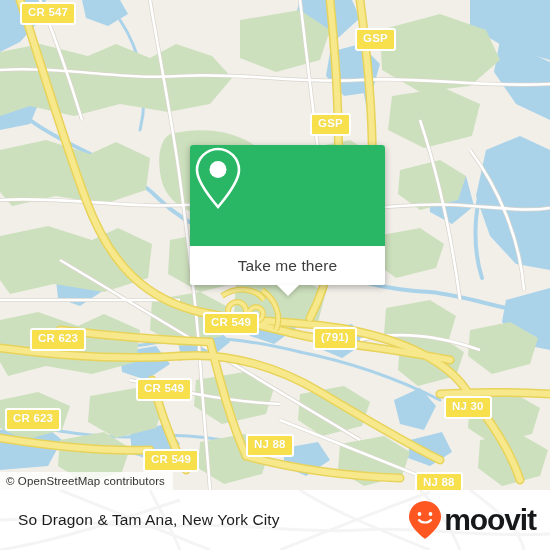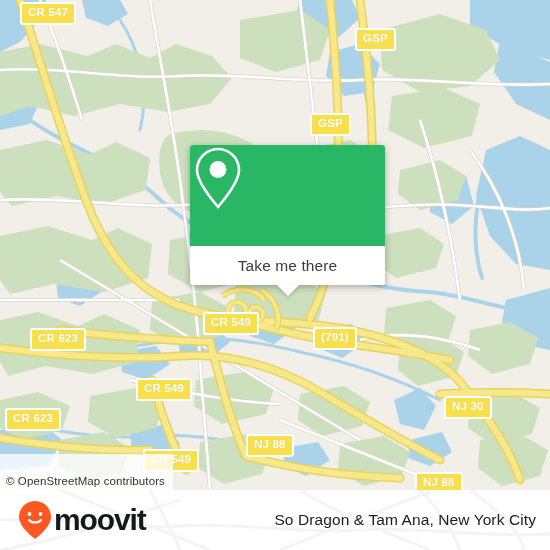--- a/index.html
+++ b/index.html
@@ -15,21 +15,21 @@
     position:absolute;left:0;top:0;width:550px;height:490px;
     background:#f2efe9;
     overflow:hidden;
   }
   #map svg{position:absolute;left:0;top:0;}
 
   
   #attribution{
     position:absolute;left:0;bottom:0;
     background:rgba(255,255,255,0.78);
-    padding:21px 8px 3px 6px;
+    padding:3px 8px 3px 6px;
     font-size:11.5px;color:#333;
     letter-spacing:.1px;
     white-space:nowrap;
   }
 
   
   #card{
     position:absolute;left:190px;top:122px;width:195px;
     border-radius:3px;
     box-shadow:0 2px 7px rgba(0,0,0,0.30);
@@ -298,26 +298,26 @@
         <path d="M60,490 C110,510 160,530 210,550"></path>
         <path d="M300,490 C330,510 380,530 430,550"></path>
         <path d="M470,490 C500,512 520,530 524,550"></path>
         <path d="M420,490 C440,510 452,530 460,550"></path>
         <path d="M0,550 C60,540 120,520 180,500"></path>
         <path d="M280,550 C330,530 380,510 430,492"></path>
       </g>
     </svg>
 
     <div id="bottom-inner">
+      <div id="place-caption">So Dragon &amp; Tam Ana, New York City</div>
       <div id="brand">
         <svg width="34" height="40" viewBox="0 0 34 40">
           <path d="M17 1 C8.2 1 1 8.2 1 17 C1 26 13 36 17 39 C21 36 33 26 33 17 C33 8.2 25.8 1 17 1 Z" fill="#ff5722"></path>
           <circle cx="11.5" cy="14" r="1.9" fill="#ffffff"></circle>
           <circle cx="22.5" cy="14" r="1.9" fill="#ffffff"></circle>
           <path d="M11 20 C13.6 23.4 20.4 23.4 23 20" fill="none" stroke="#ffffff" stroke-width="2.1" stroke-linecap="round"></path>
         </svg>
         <span id="brand-wordmark">moovit</span>
       </div>
-      <div id="place-caption">So Dragon &amp; Tam Ana, New York City</div>
     </div>
   </div>
 
 </div>
 
 </body></html>

